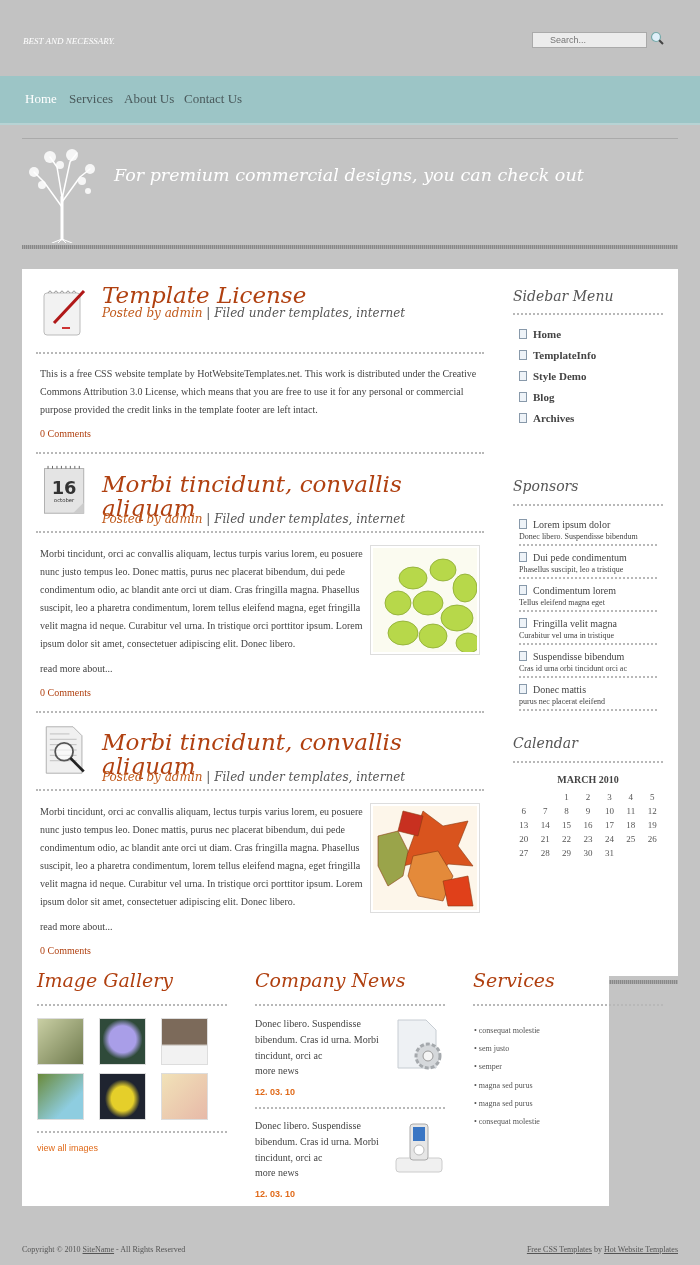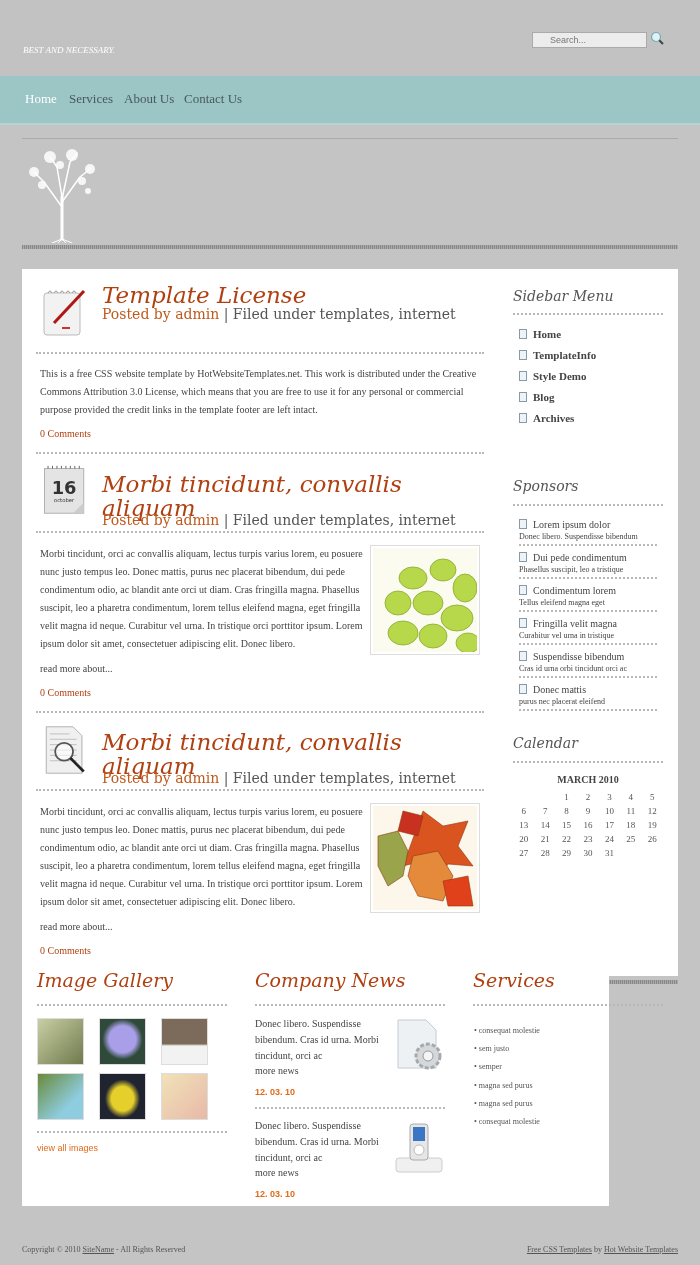--- a/index.html
+++ b/index.html
@@ -1,34 +1,34 @@
 <!DOCTYPE html>
 <html><head>
 <meta charset="utf-8">
 <style>
 *{box-sizing:border-box;margin:0;padding:0}
 body{width:700px;height:1265px;background:#c4c4c4;font-family:"Liberation Serif","DejaVu Serif",serif;color:#444;position:relative;overflow:hidden}
 .header{position:absolute;left:0;top:0;width:700px;height:76px;background:#c2c2c2}
 .logo{position:absolute;left:22px;top:14px;font-family:"DejaVu Serif",serif;font-style:italic;font-weight:bold;font-size:25px;color:#fff;letter-spacing:-0.5px}
-.tagline{position:absolute;left:23px;top:45px;font-style:italic;font-size:9px;color:#fff}
+.tagline{position:absolute;left:23px;top:36px;font-style:italic;font-size:9px;color:#fff}
 .search{position:absolute;left:532px;top:32px;width:115px;height:16px;background:#ececec;border:1px solid #aaa;font-size:9px;font-family:"Liberation Sans",sans-serif;padding:2px 17px;color:#333}
 .search-icon{position:absolute;left:650px;top:31px;width:14px;height:14px}
 .nav{position:absolute;left:0;top:76px;width:700px;height:49px;background:#9cc5c6;border-bottom:2px solid #b7d3d4}
 .nav a{position:absolute;top:15px;font-size:13px;color:#4a5a5c;text-decoration:none}
 .nav a.active{color:#fff}
 .banner{position:absolute;left:22px;top:143px;width:656px;height:105px}
 .tree{position:absolute;left:0;top:4px;width:80px;height:96px}
 .banner-text{position:absolute;left:92px;top:22px;font-family:"DejaVu Serif",serif;font-style:italic;font-size:17.5px;line-height:20px;color:#fff;width:560px}
 .banner-link{color:#555}
 .hr-heavy{position:absolute;left:22px;height:4px;width:656px;background:repeating-linear-gradient(90deg,#888 0 1px,#aaa 1px 2px)}
 .main{position:absolute;left:22px;top:269px;width:656px;height:707px;background:#fff}
 .post{position:absolute;left:14px;width:448px}
 .post-icon{position:absolute;left:4px;width:50px;height:50px}
 .post-title{position:absolute;left:66px;font-family:"DejaVu Serif",serif;font-style:italic;font-size:23px;line-height:24px;color:#b04010;width:360px}
-.post-meta{position:absolute;left:66px;font-family:"DejaVu Serif",serif;font-size:14px;color:#555}
+.post-meta{position:absolute;left:66px;font-family:"DejaVu Serif",serif;font-style:italic;font-size:12px;color:#555}
 .post-meta .by{color:#c05a1c}
 .dots{position:absolute;height:2px;border-top:2px dotted #b8b8b8}
 .body-text{position:absolute;left:4px;font-size:10px;line-height:18px;color:#444}
 .link-orange{position:absolute;left:4px;font-size:10px;color:#b04010}
 .read-more{position:absolute;left:4px;font-size:10px;color:#444}
 .thumb{position:absolute;left:334px;width:110px;height:110px;border:1px solid #ddd;padding:2px}
 .sidebar{position:absolute;left:491px;top:0;width:150px}
 .side-h{position:absolute;left:0;font-family:"DejaVu Serif",serif;font-style:italic;font-size:14px;color:#555}
 .menu-item{position:absolute;left:6px;font-size:11px;font-weight:bold;color:#444}
 .doc-icon{display:inline-block;width:8px;height:10px;border:1px solid #8899aa;background:#eef3f8;margin-right:6px;vertical-align:-1px}
@@ -78,20 +78,21 @@
         <circle cx="28" cy="10" r="6"></circle>
         <circle cx="50" cy="8" r="6"></circle>
         <circle cx="68" cy="22" r="5"></circle>
         <circle cx="20" cy="38" r="4"></circle>
         <circle cx="60" cy="34" r="4"></circle>
         <circle cx="38" cy="18" r="4"></circle>
         <circle cx="66" cy="44" r="3"></circle>
     </g>
   </svg>
   <div class="banner-text">
+    <div>For premium commercial designs, you can check out</div>
   </div>
 </div>
 <div class="hr-heavy" style="top:245px"></div>
 
 <div class="main">
 
   <div class="post" style="top:0;height:190px">
     <svg class="post-icon" style="top:18px" viewBox="0 0 50 50">
       <rect x="4" y="6" width="36" height="42" rx="3" fill="#f2f2f2" stroke="#bbb"></rect>
       <path d="M8 6 q2 -4 4 0 M14 6 q2 -4 4 0 M20 6 q2 -4 4 0 M26 6 q2 -4 4 0 M32 6 q2 -4 4 0" stroke="#999" fill="none"></path>

